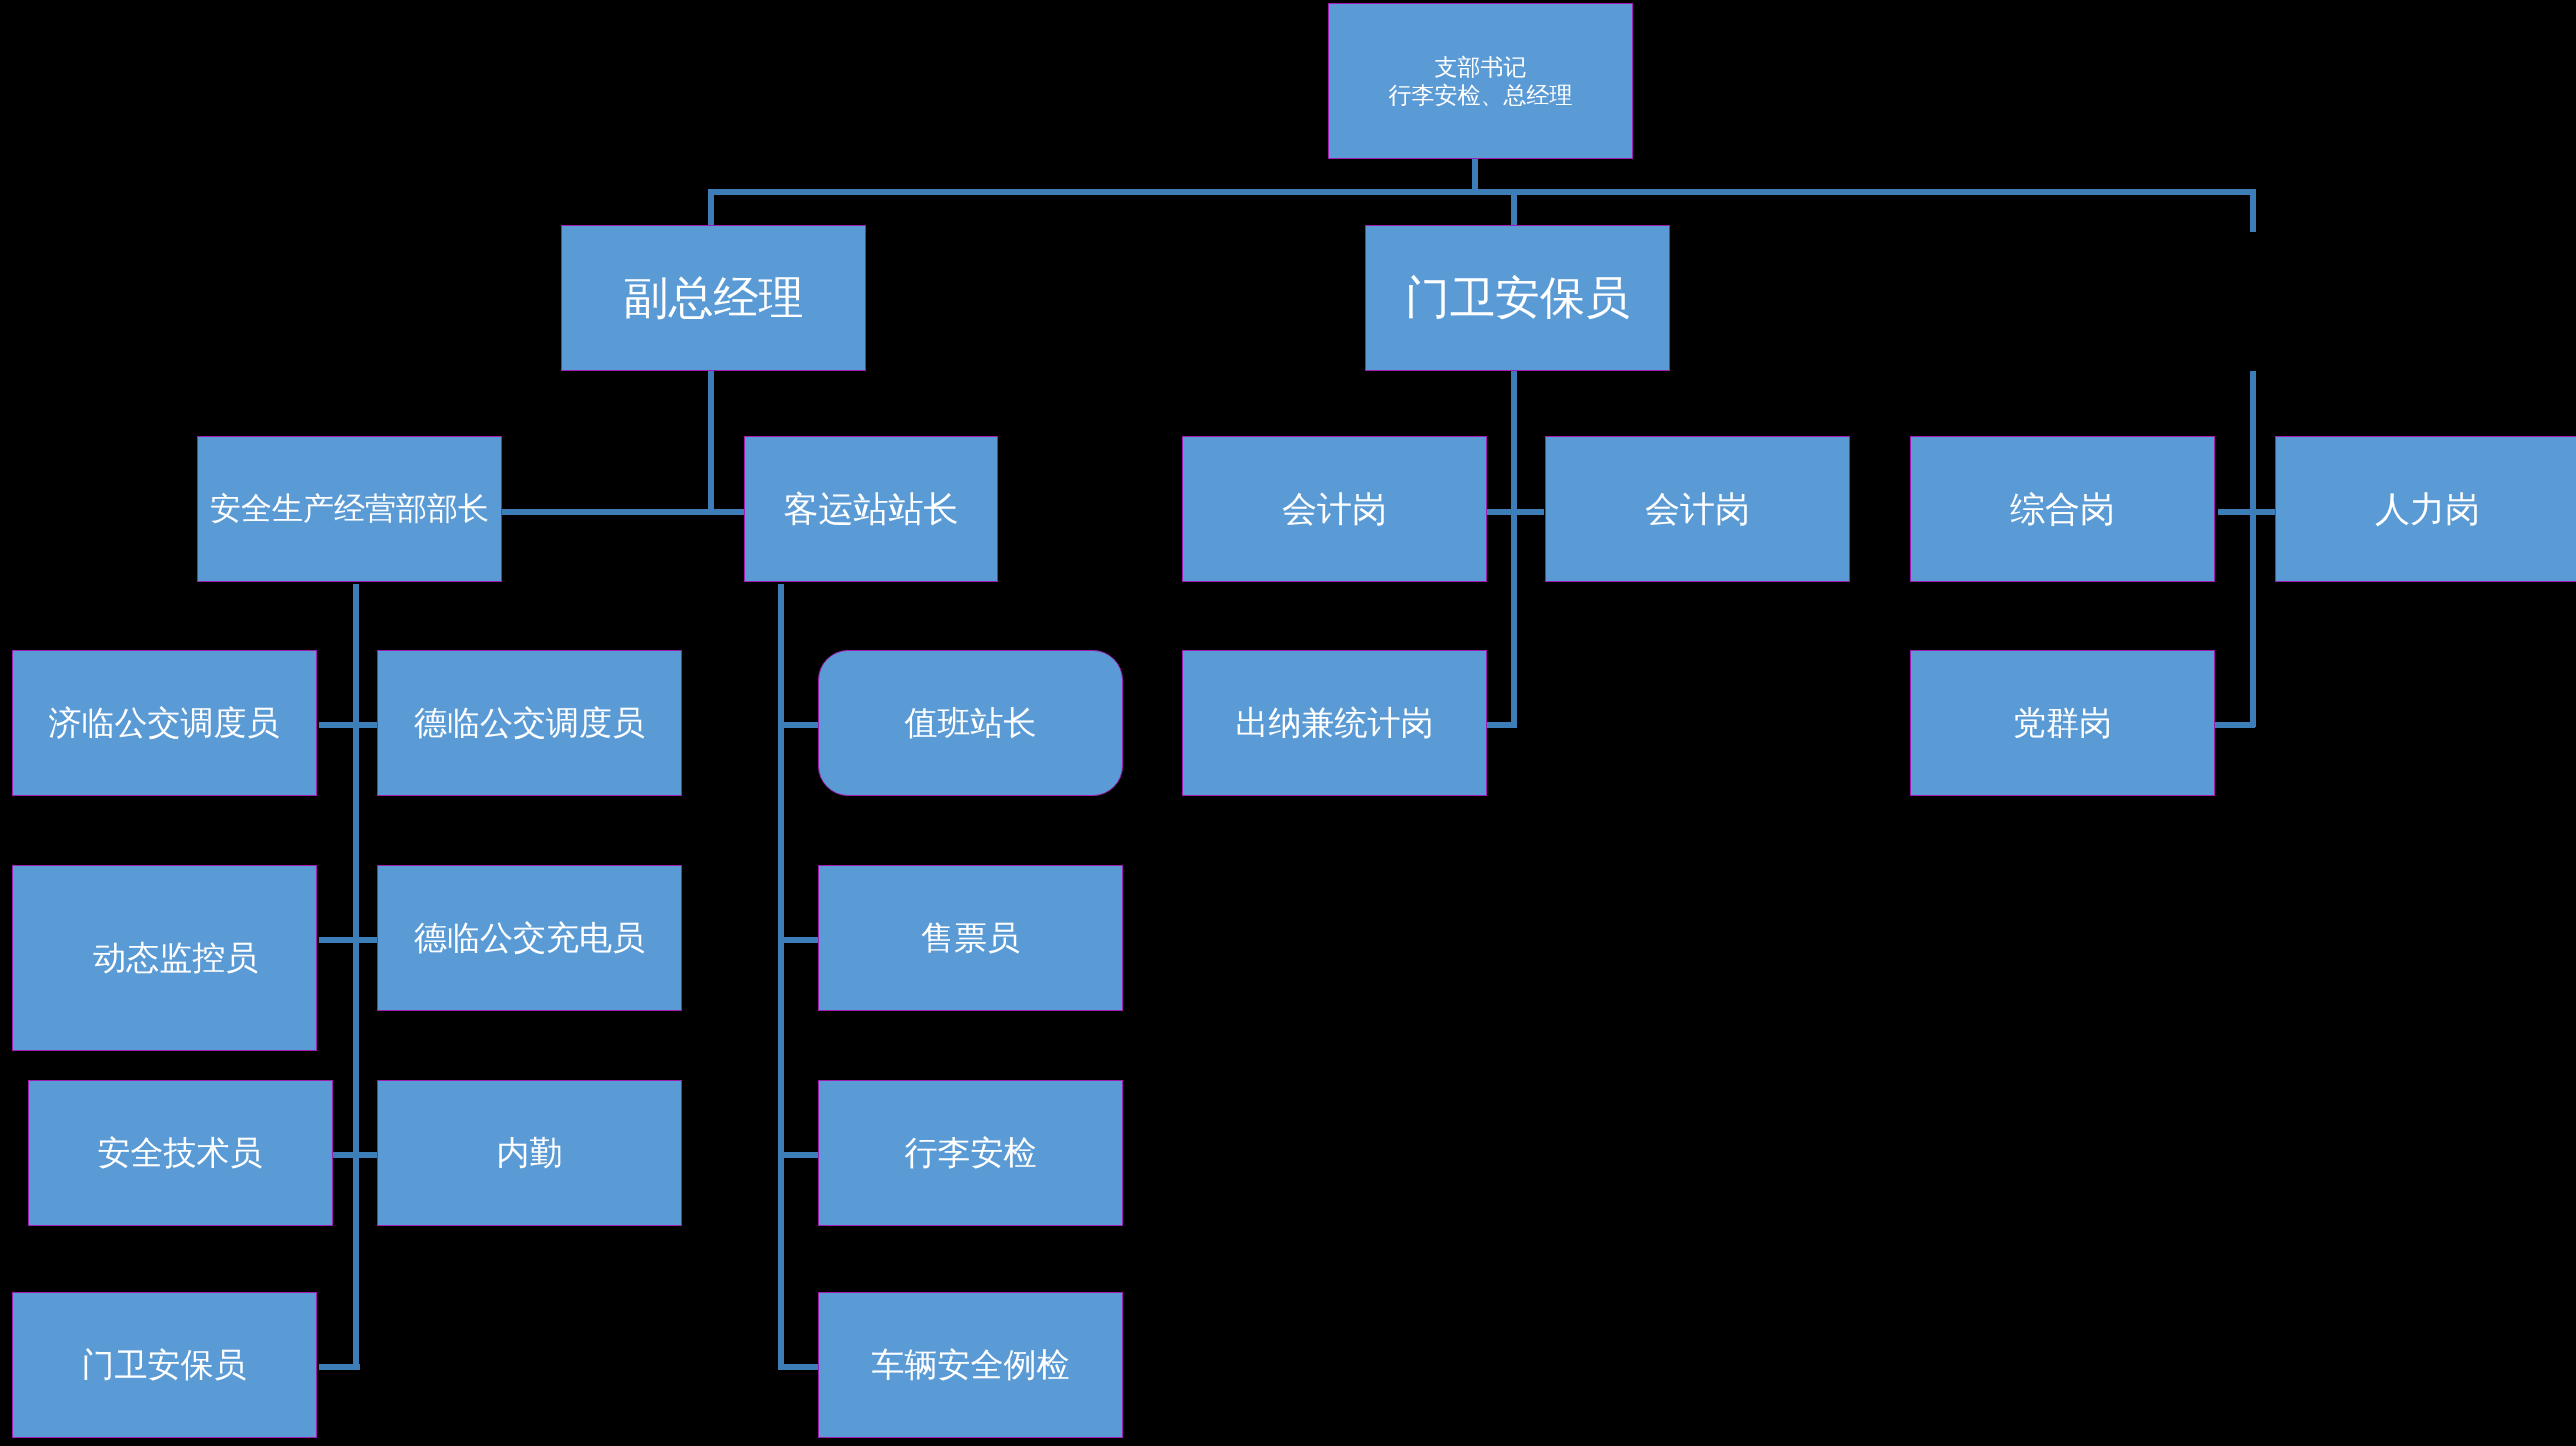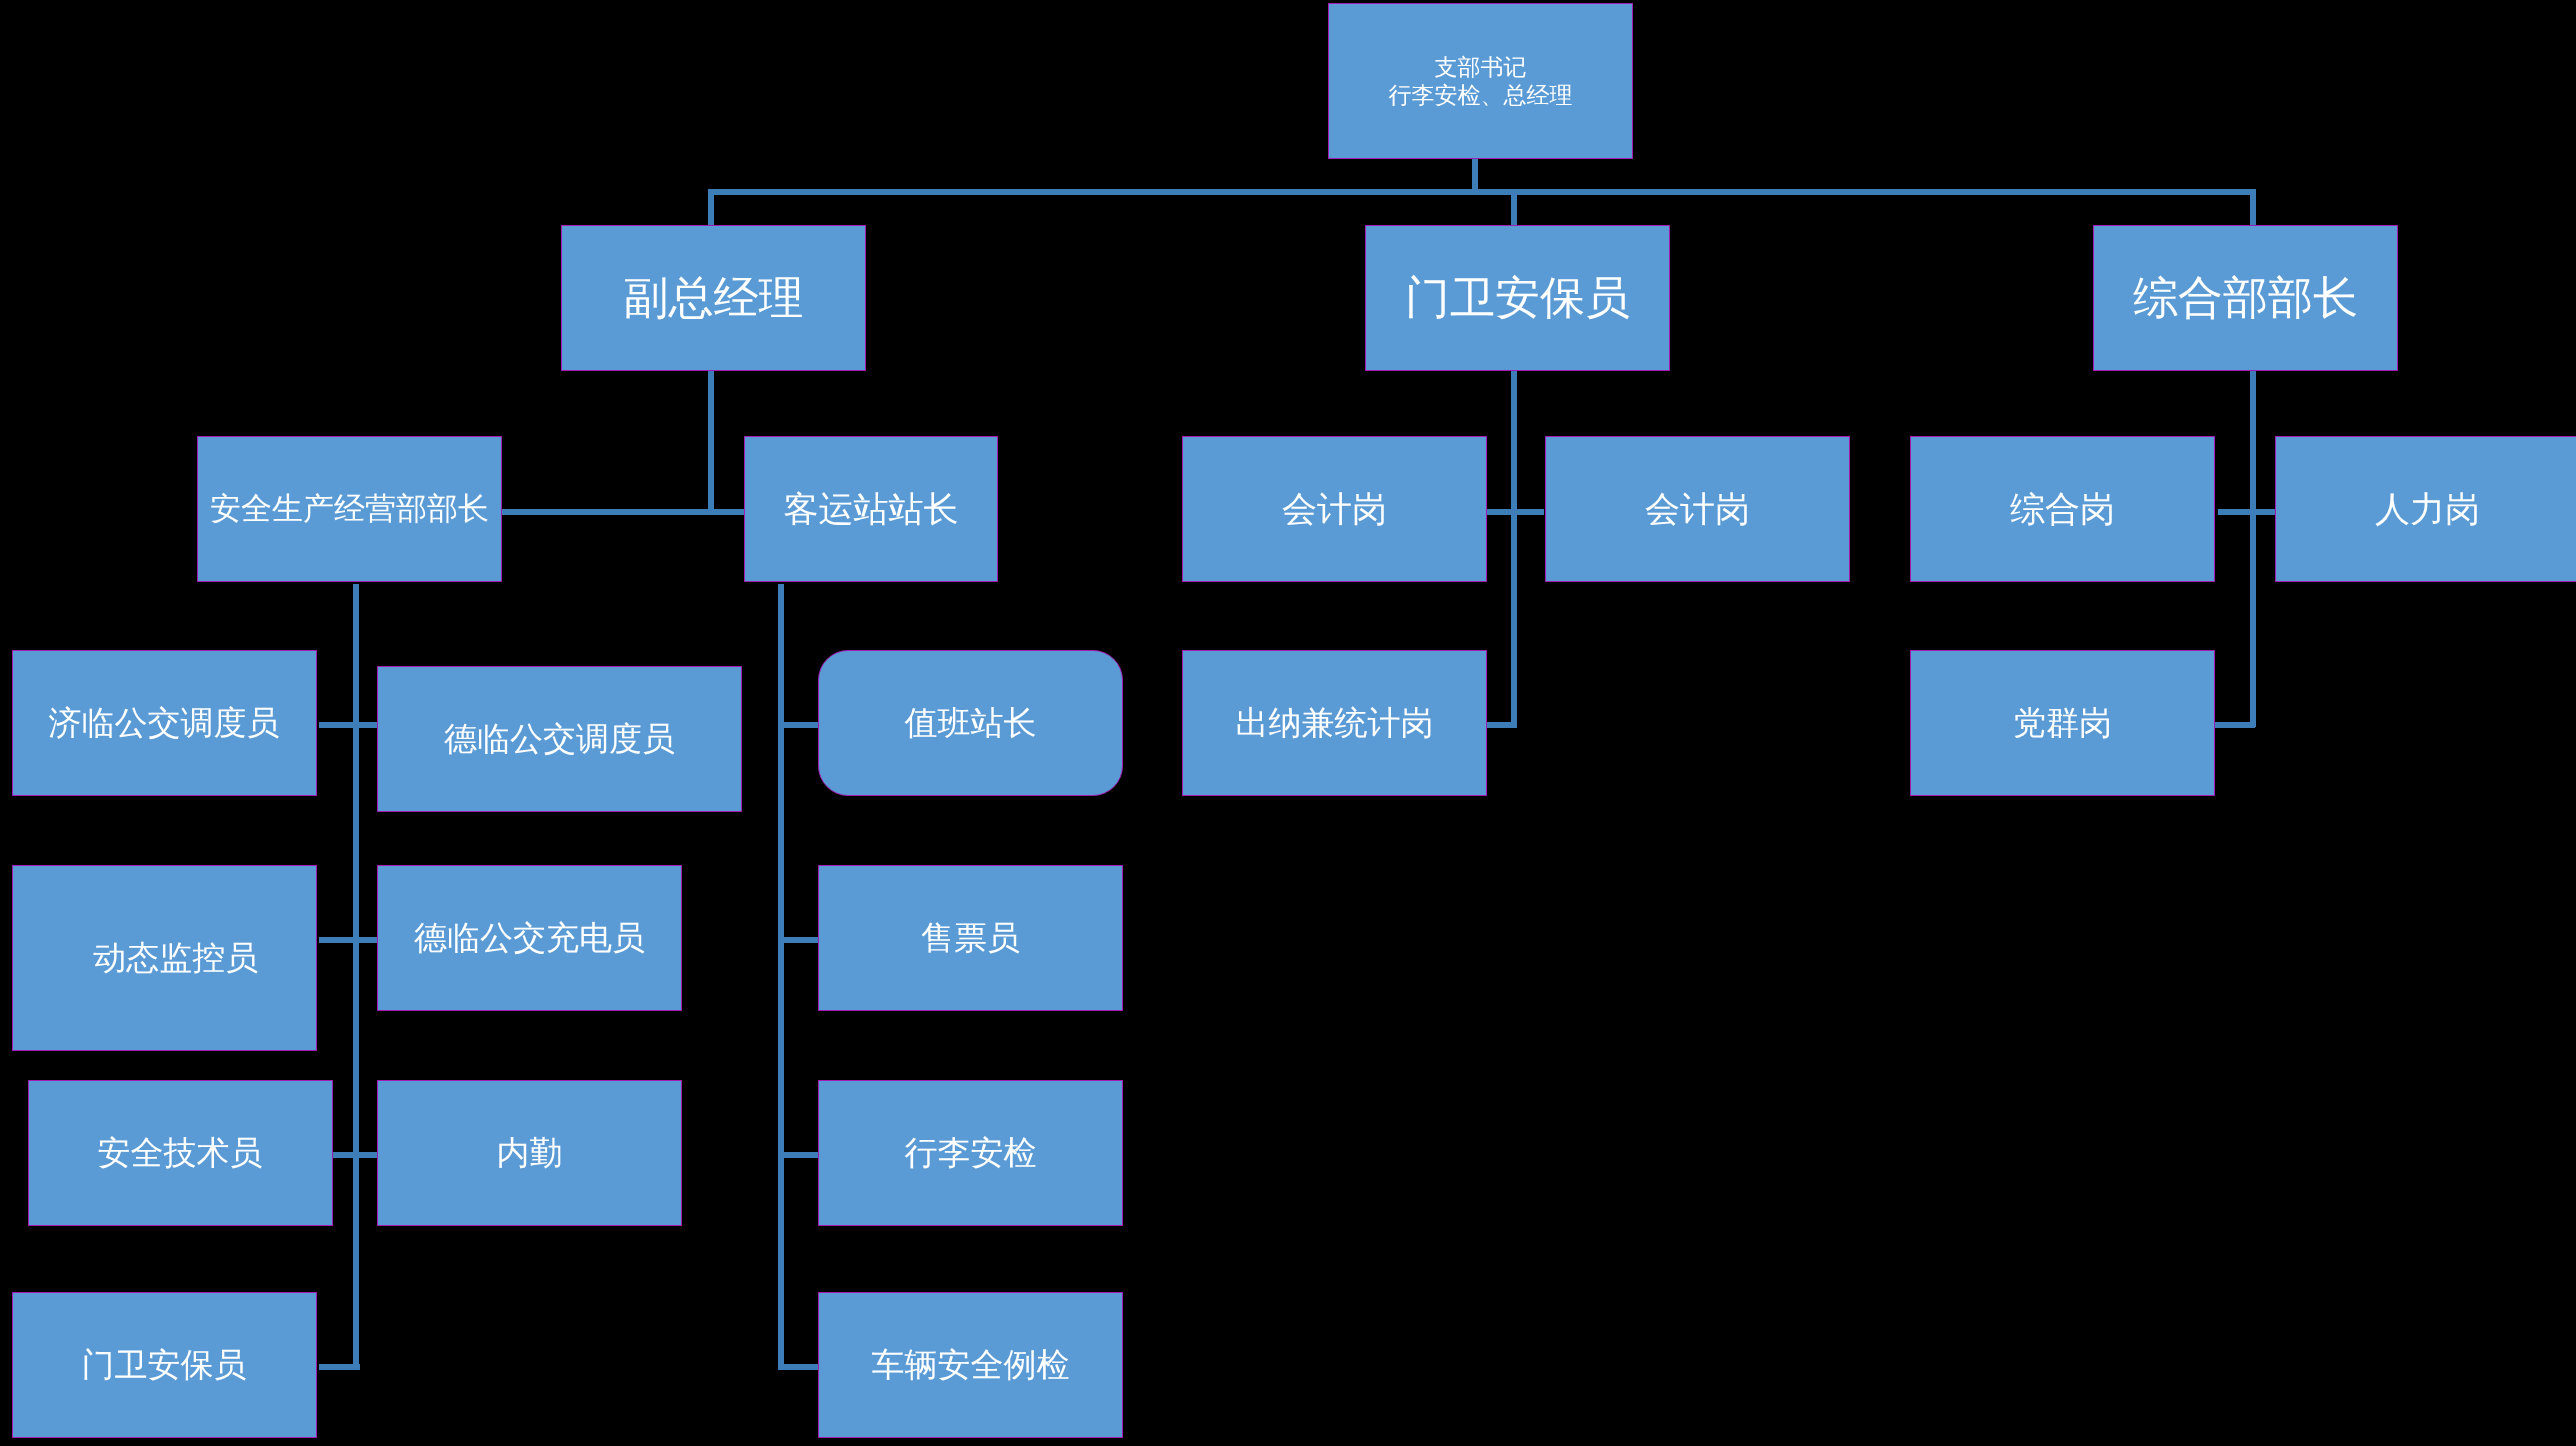--- a/index.html
+++ b/index.html
@@ -99,23 +99,20 @@
   </div>
 
   <div class="node f-lvl2" style="left:561px; top:225px; width:305px; height:146px;">
     <span class="label">副总经理</span>
   </div>
 
   <div class="node f-lvl2" style="left:1365px; top:225px; width:305px; height:146px;">
     <span class="label">门卫安保员</span>
   </div>
 
-  <div class="node f-lvl2" style="left:2093px; top:225px; width:305px; height:146px;">
-    <span class="label">综合部部长</span>
-  </div>
 
   <div class="node f-lvl3s" style="left:197px; top:436px; width:305px; height:146px;">
     <span class="label">安全生产经营部部长</span>
   </div>
 
   <div class="node f-lvl3" style="left:744px; top:436px; width:254px; height:146px;">
     <span class="label">客运站站长</span>
   </div>
 
   <div class="node f-lvl3" style="left:1182px; top:436px; width:305px; height:146px;">
@@ -130,21 +127,21 @@
     <span class="label">综合岗</span>
   </div>
 
   <div class="node f-lvl3" style="left:2275px; top:436px; width:305px; height:146px;">
     <span class="label">人力岗</span>
   </div>
 
   <div class="node f-leaf" style="left:11.6px; top:650px; width:305px; height:146px;">
     <span class="label">济临公交调度员</span>
   </div>
-  <div class="node f-leaf" style="left:377px; top:666px; width:365px; height:146px;align-items:center;">
+  <div class="node f-leaf" style="left:377px; top:650px; width:305px; height:146px;align-items:center;">
     <span class="label">德临公交调度员</span>
   </div>
 
   <div class="node f-leaf" style="left:11.6px; top:865px; width:305px; height:186px;padding-left:30px;">
     <span class="label">动态监控员</span>
   </div>
   <div class="node f-leaf" style="left:377px; top:865px; width:305px; height:146px;">
     <span class="label">德临公交充电员</span>
   </div>
 

